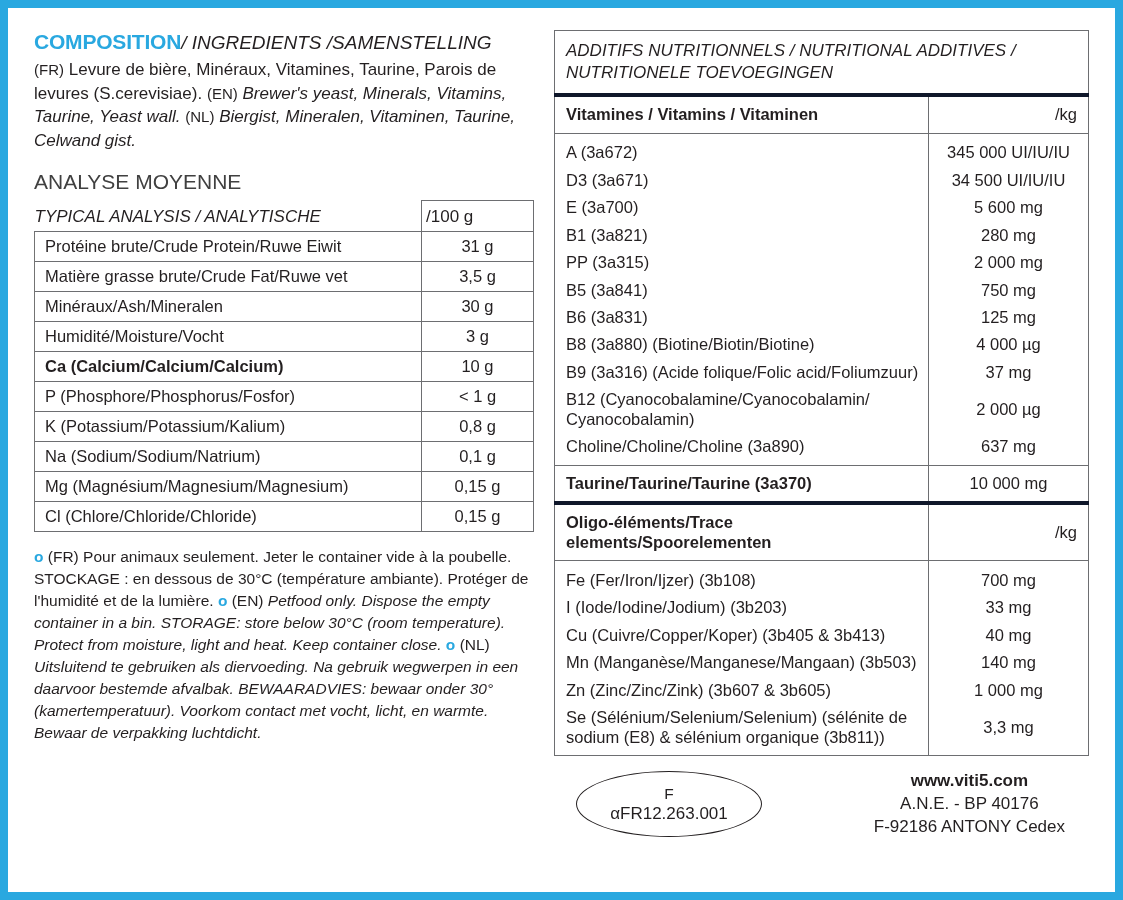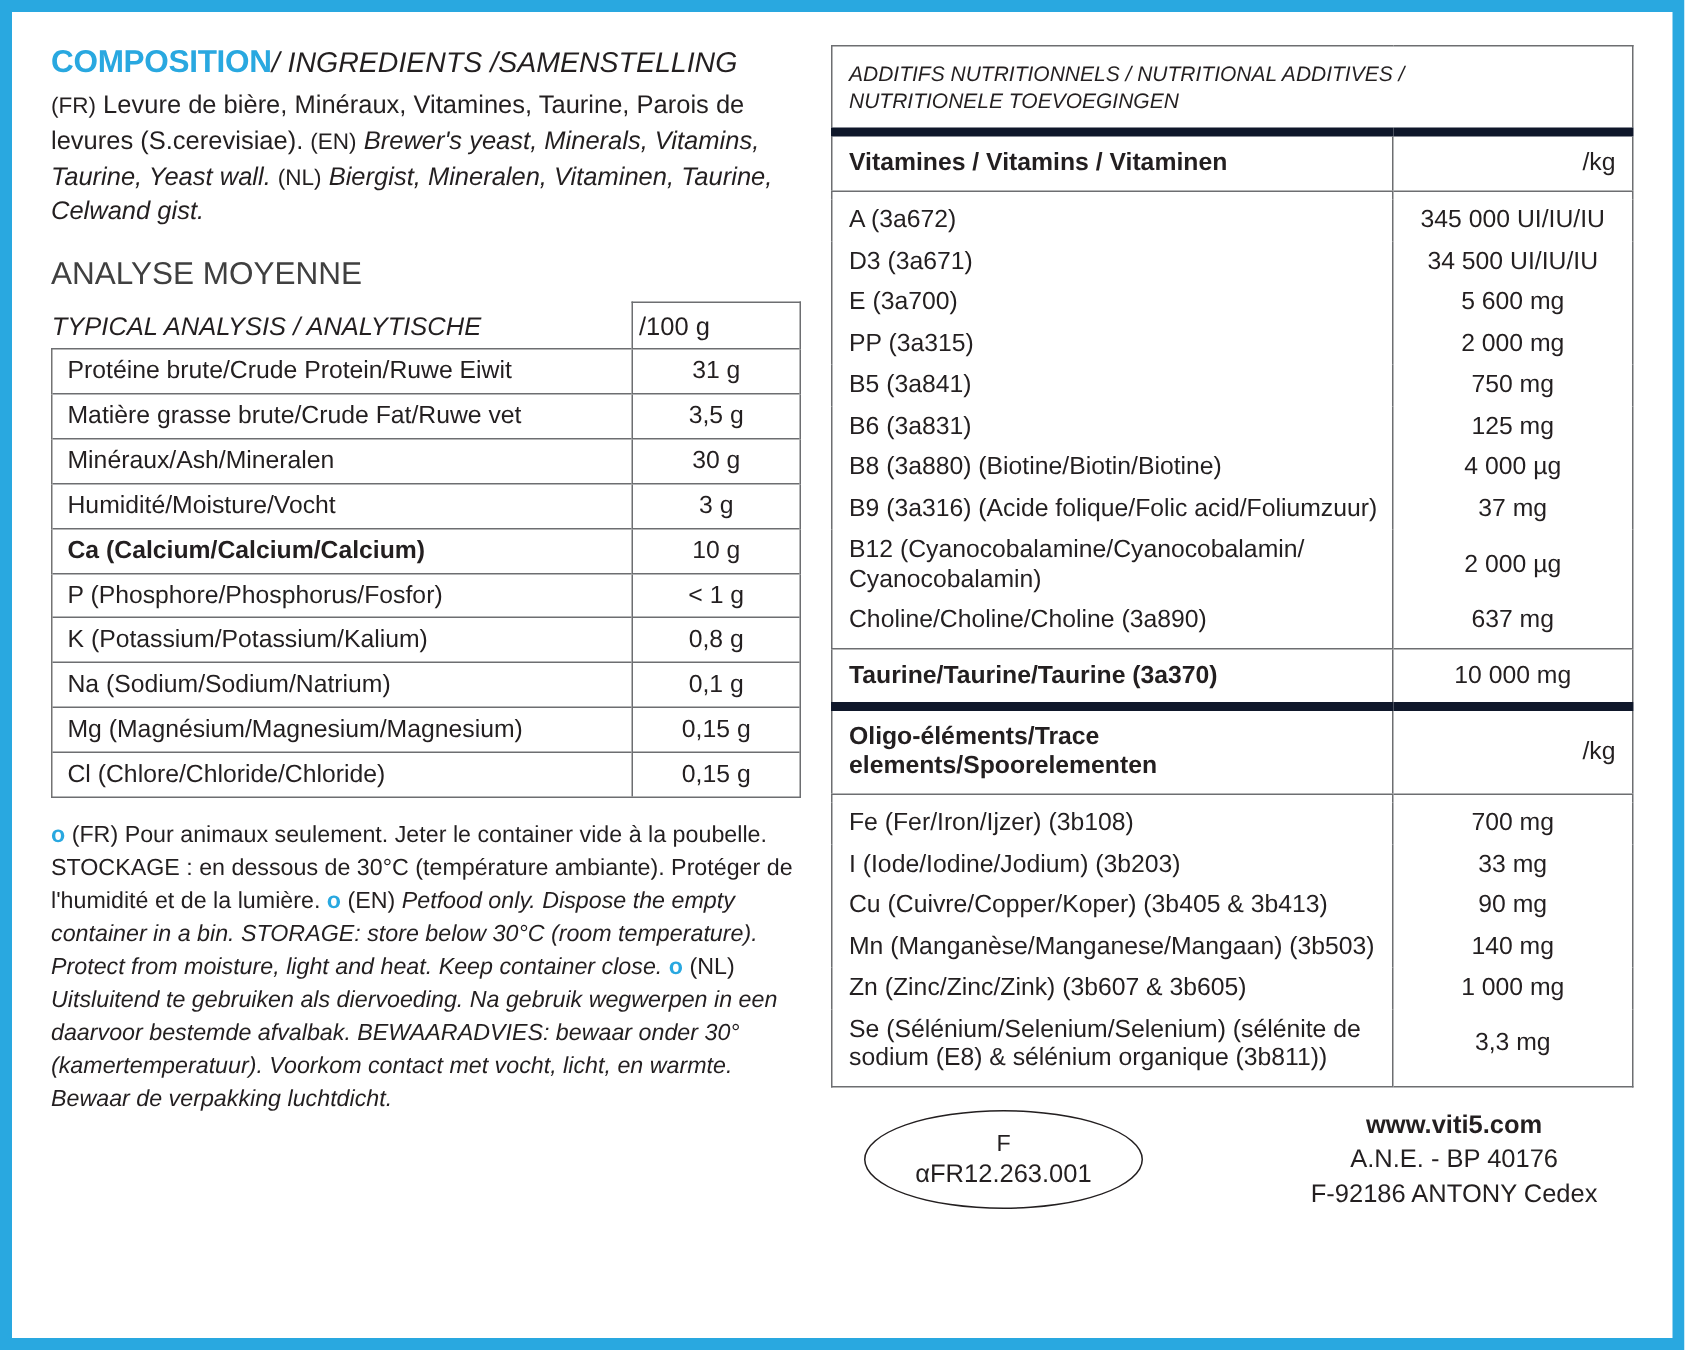--- a/index.html
+++ b/index.html
@@ -106,26 +106,26 @@
 
   
   .tbl-add {
     border: 1px solid #6d6e71;
     font-size: 16.5px;
   }
   .tbl-add td { padding: 4px 8px; line-height: 1.18; }
   .tbl-add td.lbl { padding-left: 11px; }
   .tbl-add td.num { text-align: center; width: 160px; }
   .tbl-add tr.title td {
-    font-size: 14px;
+    font-size: 17px;
     padding: 9px 11px 9px 11px;
     line-height: 1.3;
   }
   .tbl-add tr.sec td {
-    border-top: 6px solid #0f172a;
+    border-top: 4px solid #0f172a;
     border-bottom: 1px solid #6d6e71;
     font-weight: bold;
     padding: 8px 11px;
   }
   .tbl-add tr.sec td.num { font-weight: normal; border-left: 1px solid #6d6e71; text-align: right; }
   .tbl-add tr.row td.num { border-left: 1px solid #6d6e71; }
   .tbl-add tr.pad td { height: 6px; padding: 0; }
   .tbl-add tr.pad td.num { border-left: 1px solid #6d6e71; }
   .tbl-add tr.single td {
     border-top: 1px solid #6d6e71;
@@ -277,20 +277,24 @@
       </tr>
       <tr class="row">
         <td class="lbl">D3 (3a671)</td>
         <td class="num">34 500 UI/IU/IU</td>
       </tr>
       <tr class="row">
         <td class="lbl">E (3a700)</td>
         <td class="num">5 600 mg</td>
       </tr>
       <tr class="row">
+        <td class="lbl">B1 (3a821)</td>
+        <td class="num">280 mg</td>
+      </tr>
+      <tr class="row">
         <td class="lbl">PP (3a315)</td>
         <td class="num">2 000 mg</td>
       </tr>
       <tr class="row">
         <td class="lbl">B5 (3a841)</td>
         <td class="num">750 mg</td>
       </tr>
       <tr class="row">
         <td class="lbl">B6 (3a831)</td>
         <td class="num">125 mg</td>
@@ -330,21 +334,21 @@
       <tr class="row">
         <td class="lbl">Fe (Fer/Iron/Ijzer) (3b108)</td>
         <td class="num">700 mg</td>
       </tr>
       <tr class="row">
         <td class="lbl">I (Iode/Iodine/Jodium) (3b203)</td>
         <td class="num">33 mg</td>
       </tr>
       <tr class="row">
         <td class="lbl">Cu (Cuivre/Copper/Koper) (3b405 &amp; 3b413)</td>
-        <td class="num">90 mg</td>
+        <td class="num">40 mg</td>
       </tr>
       <tr class="row">
         <td class="lbl">Mn (Manganèse/Manganese/Mangaan) (3b503)</td>
         <td class="num">140 mg</td>
       </tr>
       <tr class="row">
         <td class="lbl">Zn (Zinc/Zinc/Zink) (3b607 &amp; 3b605)</td>
         <td class="num">1 000 mg</td>
       </tr>
       <tr class="row last">

